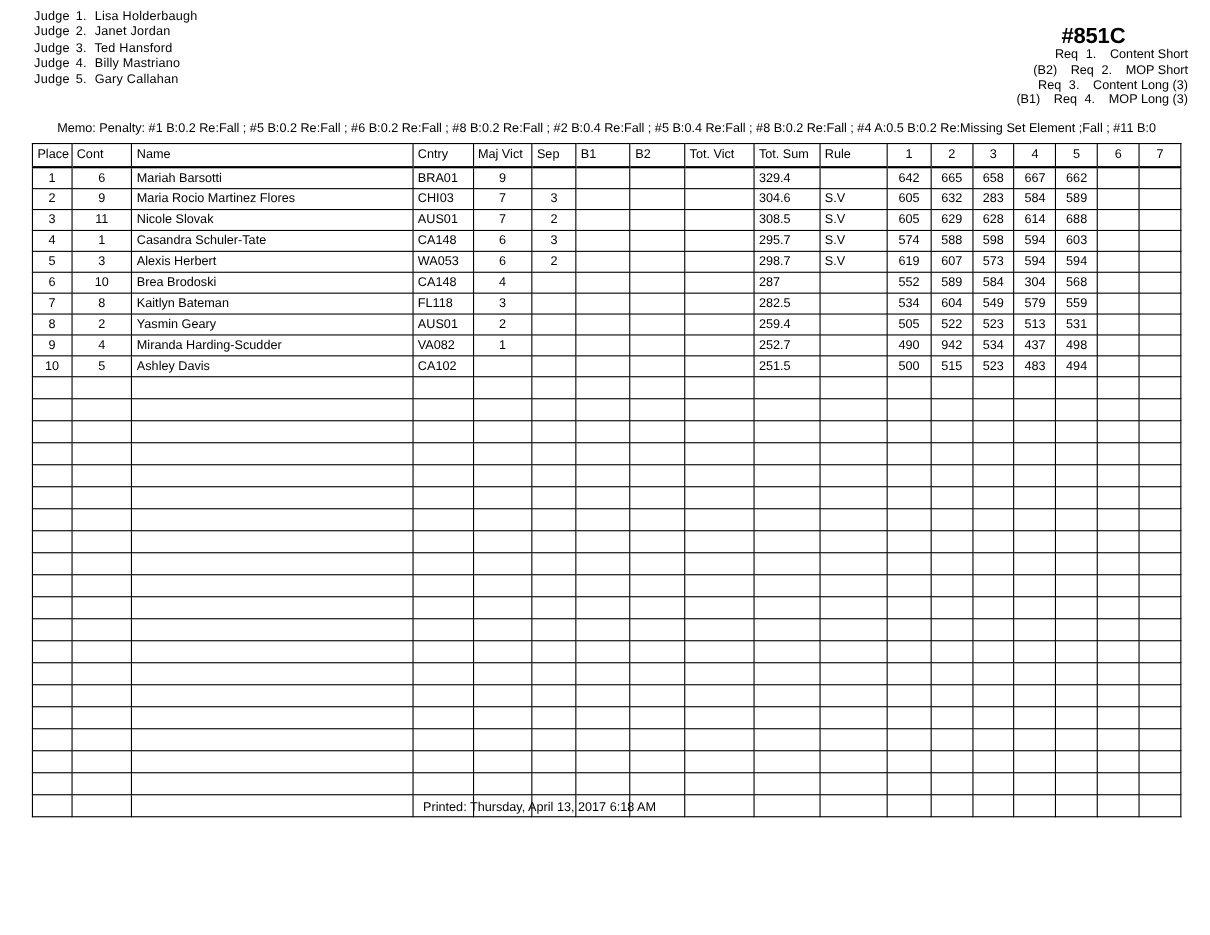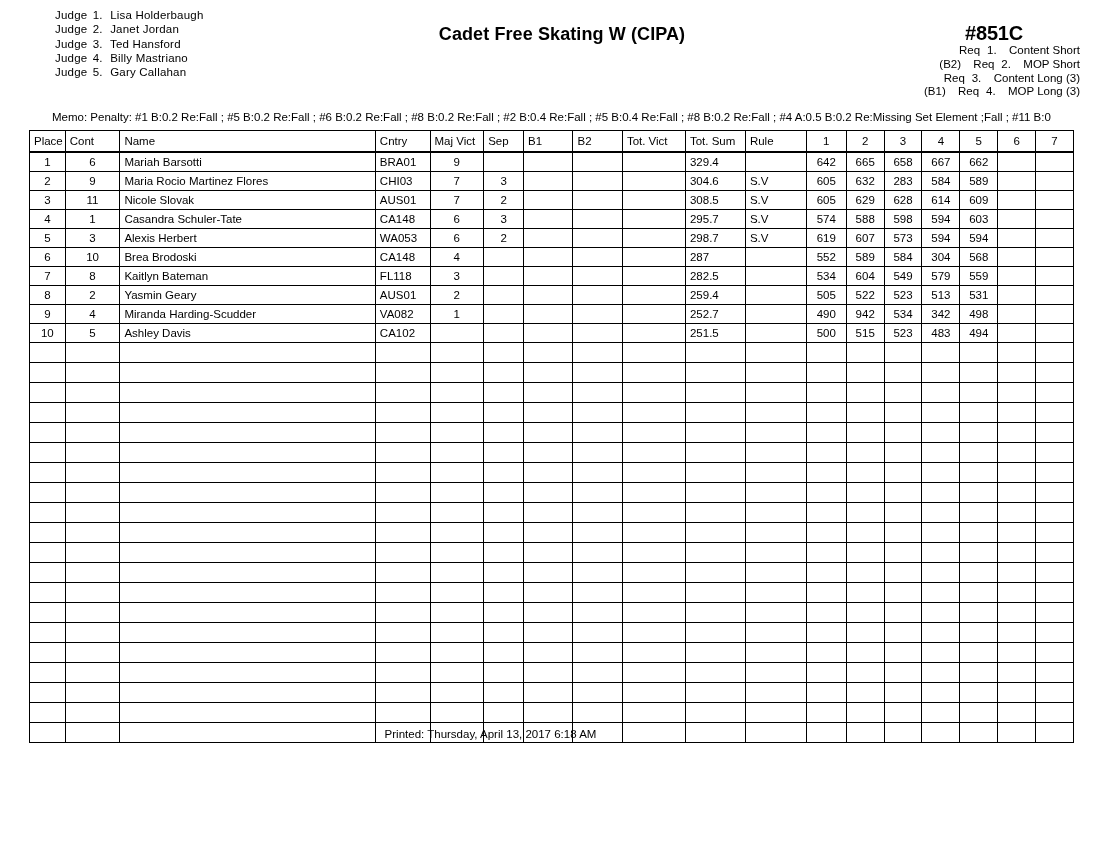--- a/index.html
+++ b/index.html
@@ -14,21 +14,20 @@
     font-family: "Liberation Sans", sans-serif;
     color: #000000;
     position: relative;
     overflow: hidden;
   }
 
   
   .page-head {
     position: relative;
     height: 103px;
-    margin-left: 24px;
   }
 
   .judges {
     position: absolute;
     left: 31px;
     top: 8px;
     font-size: 11.5px;
     line-height: 14.3px;
     white-space: nowrap;
   }
@@ -182,21 +181,20 @@
       <span>Billy Mastriano</span>
     </div>
     <div class="judge-line">
       <span class="j-label">Judge</span>
       <span class="j-num">5.</span>
       <span>Gary Callahan</span>
     </div>
   </div>
 
   <div class="center-head">
-    <div class="category-title">Cadet Free Skating W (CIPA)</div>
   </div>
 
   <div class="event-num">#851C</div>
 
   <div class="reqs">
     <div class="req-line">
       <span class="req-b"></span>
       <span class="req-r">Req</span>
       <span class="req-n">1.</span>
       <span class="req-t">Content Short</span>
@@ -319,21 +317,21 @@
           <td class="c">2</td>
           <td></td>
           <td></td>
           <td></td>
           <td>308.5</td>
           <td>S.V</td>
           <td class="c">605</td>
           <td class="c">629</td>
           <td class="c">628</td>
           <td class="c">614</td>
-          <td class="c">609</td>
+          <td class="c">688</td>
           <td class="c"></td>
           <td class="c"></td>
         </tr>
         <tr>
           <td class="c">4</td>
           <td class="c">1</td>
           <td>Casandra Schuler-Tate</td>
           <td>CA148</td>
           <td class="c">6</td>
           <td class="c">3</td>
@@ -438,21 +436,21 @@
           <td class="c">1</td>
           <td class="c"></td>
           <td></td>
           <td></td>
           <td></td>
           <td>252.7</td>
           <td></td>
           <td class="c">490</td>
           <td class="c">942</td>
           <td class="c">534</td>
-          <td class="c">342</td>
+          <td class="c">437</td>
           <td class="c">498</td>
           <td class="c"></td>
           <td class="c"></td>
         </tr>
         <tr>
           <td class="c">10</td>
           <td class="c">5</td>
           <td>Ashley Davis</td>
           <td>CA102</td>
           <td class="c"></td>

